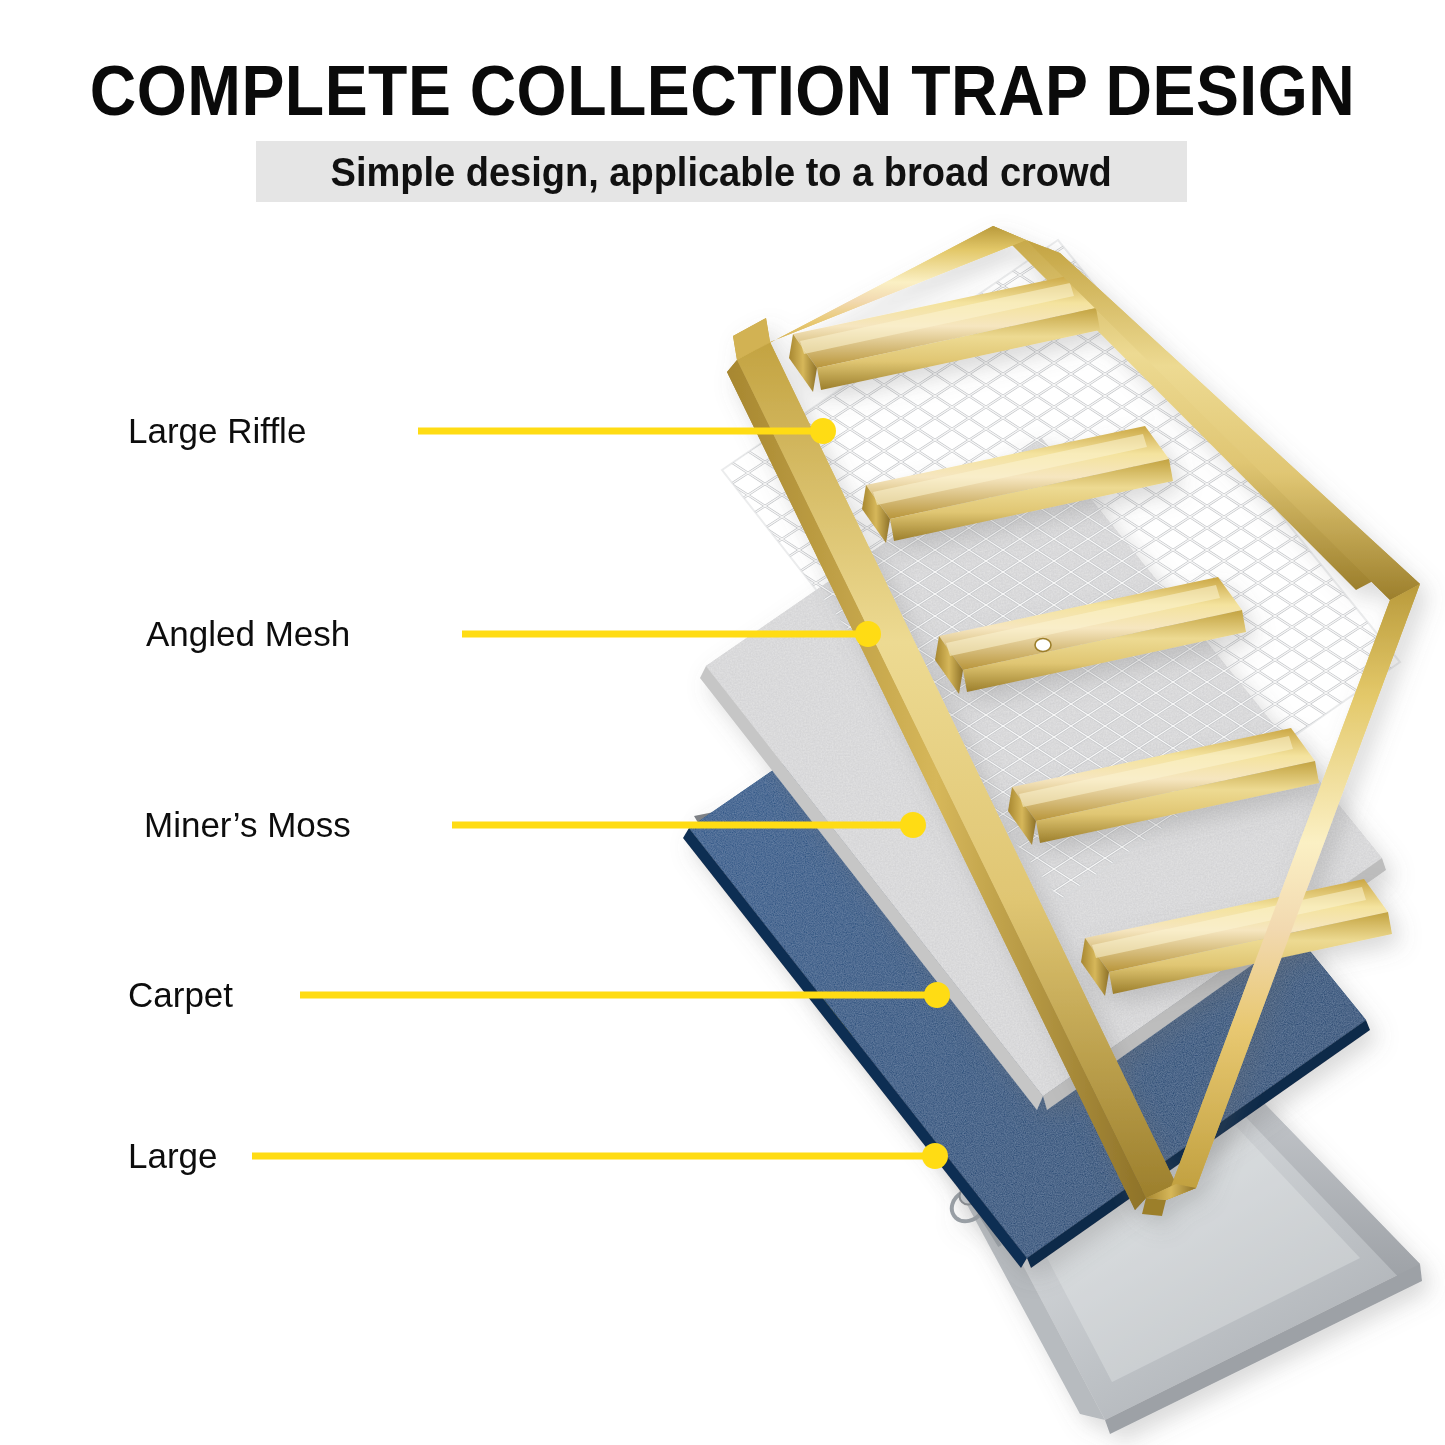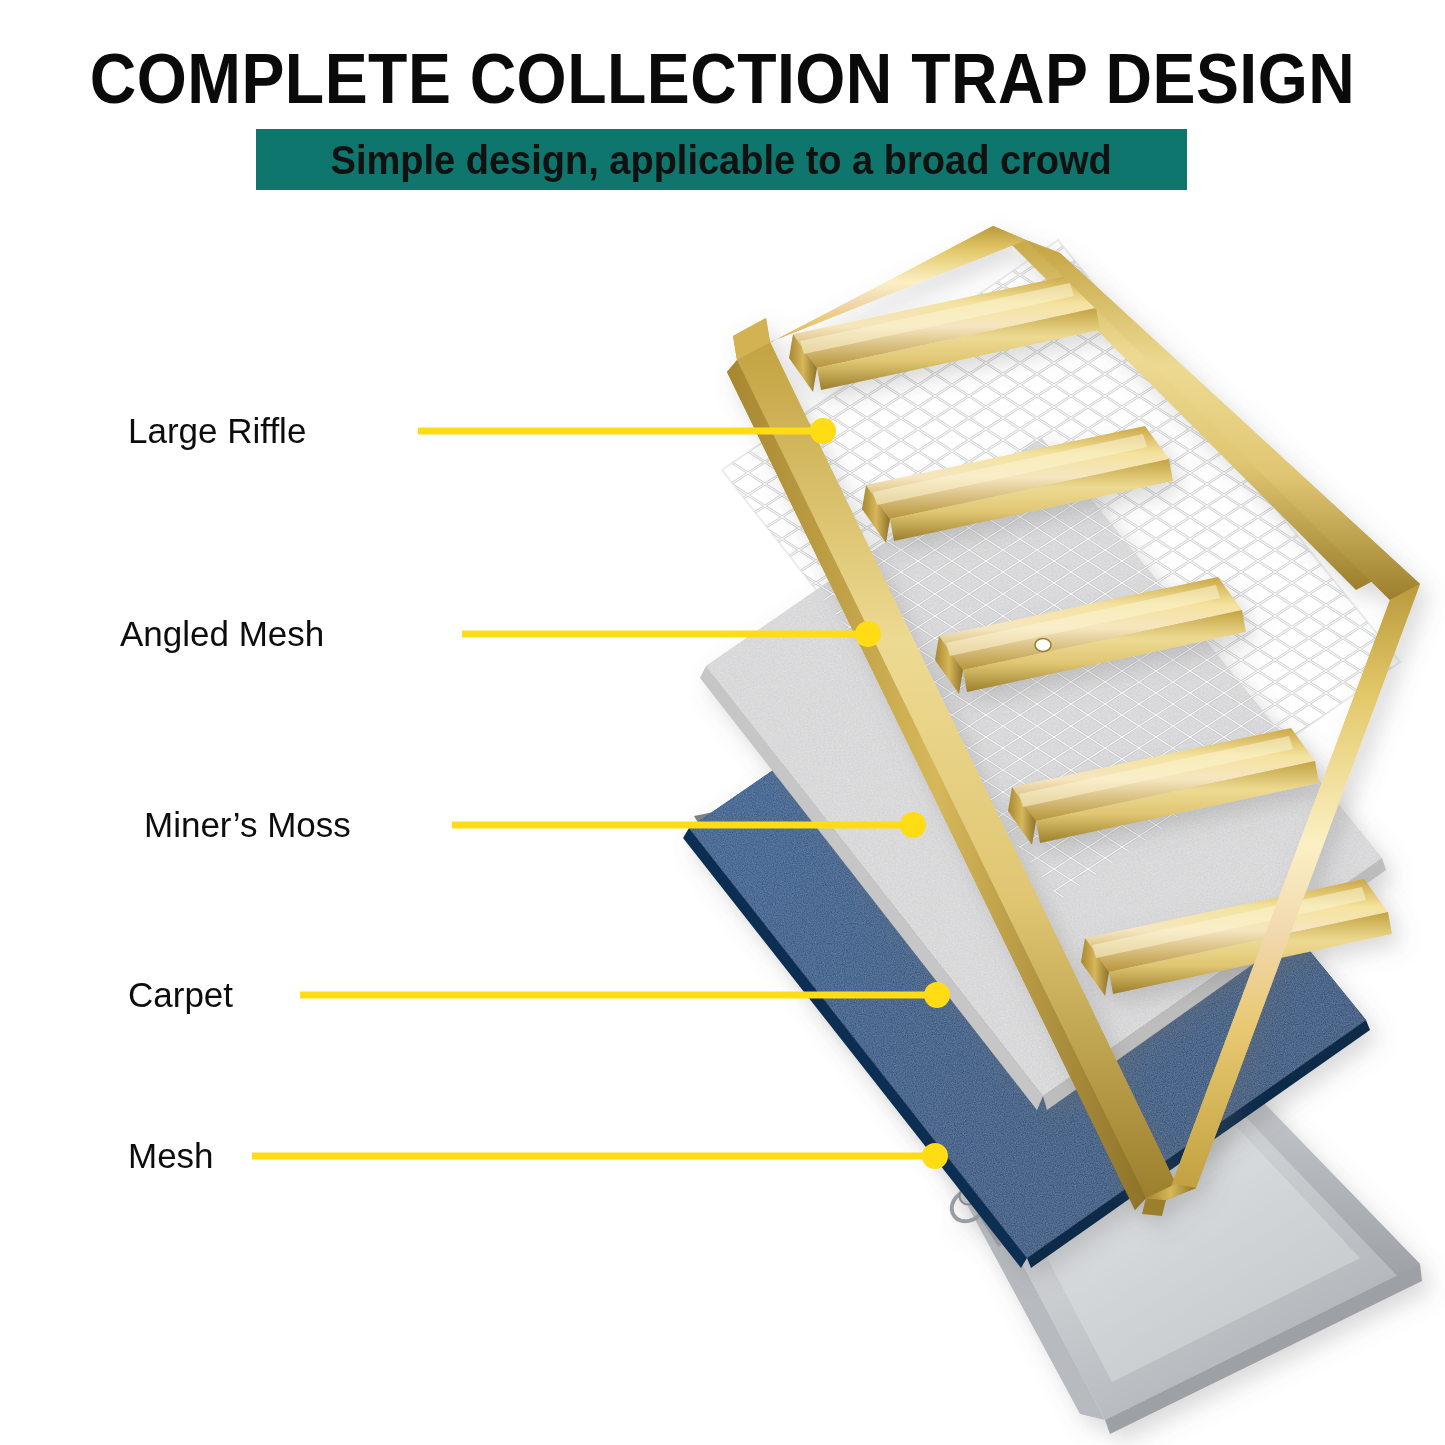--- a/index.html
+++ b/index.html
@@ -13,21 +13,21 @@
     position: relative;
     overflow: hidden;
     font-family: "Liberation Sans", sans-serif;
     -webkit-font-smoothing: antialiased;
   }
 
   
   #header {
     position: absolute;
     left: 0;
-    top: 0;
+    top: 12px;
     width: 1445px;
     height: 210px;
   }
   #title {
     position: absolute;
     left: 0;
     top: 42px;
     width: 1445px;
     text-align: center;
     font-family: "Liberation Sans Narrow", "Liberation Sans", sans-serif;
@@ -39,21 +39,21 @@
     transform: scaleX(0.92);
     transform-origin: 50% 50%;
     white-space: nowrap;
   }
   #subtitle-banner {
     position: absolute;
     left: 256px;
     top: 129px;
     width: 931px;
     height: 61px;
-    background: #0f766e;
+    background: #e5e5e5;
     display: flex;
     align-items: center;
     justify-content: center;
   }
   #subtitle {
     font-family: "Liberation Sans Narrow", "Liberation Sans", sans-serif;
     font-weight: bold;
     font-size: 40px;
     line-height: 42px;
     color: #111111;
@@ -358,29 +358,29 @@
     <div id="subtitle">Simple design, applicable to a broad crowd</div>
   </div>
 </div>
 
 <div id="callouts">
 
   <div class="callout-label" style="left:128px; top:430px;">Large Riffle</div>
   <div class="leader" style="left:418px; top:431px; width:405px;"></div>
   <div class="leader-dot" style="left:823px; top:431px;"></div>
 
-  <div class="callout-label" style="left:120px; top:633px;">Angled Mesh</div>
+  <div class="callout-label" style="left:146px; top:633px;">Angled Mesh</div>
   <div class="leader" style="left:462px; top:634px; width:406px;"></div>
   <div class="leader-dot" style="left:868px; top:634px;"></div>
 
   <div class="callout-label" style="left:144px; top:824px;">Miner’s Moss</div>
   <div class="leader" style="left:452px; top:825px; width:461px;"></div>
   <div class="leader-dot" style="left:913px; top:825px;"></div>
 
   <div class="callout-label" style="left:128px; top:994px;">Carpet</div>
   <div class="leader" style="left:300px; top:995px; width:637px;"></div>
   <div class="leader-dot" style="left:937px; top:995px;"></div>
 
-  <div class="callout-label" style="left:128px; top:1155px;">Mesh</div>
+  <div class="callout-label" style="left:128px; top:1155px;">Large</div>
   <div class="leader" style="left:252px; top:1156px; width:683px;"></div>
   <div class="leader-dot" style="left:935px; top:1156px;"></div>
 
 </div>
 
 </body></html>

